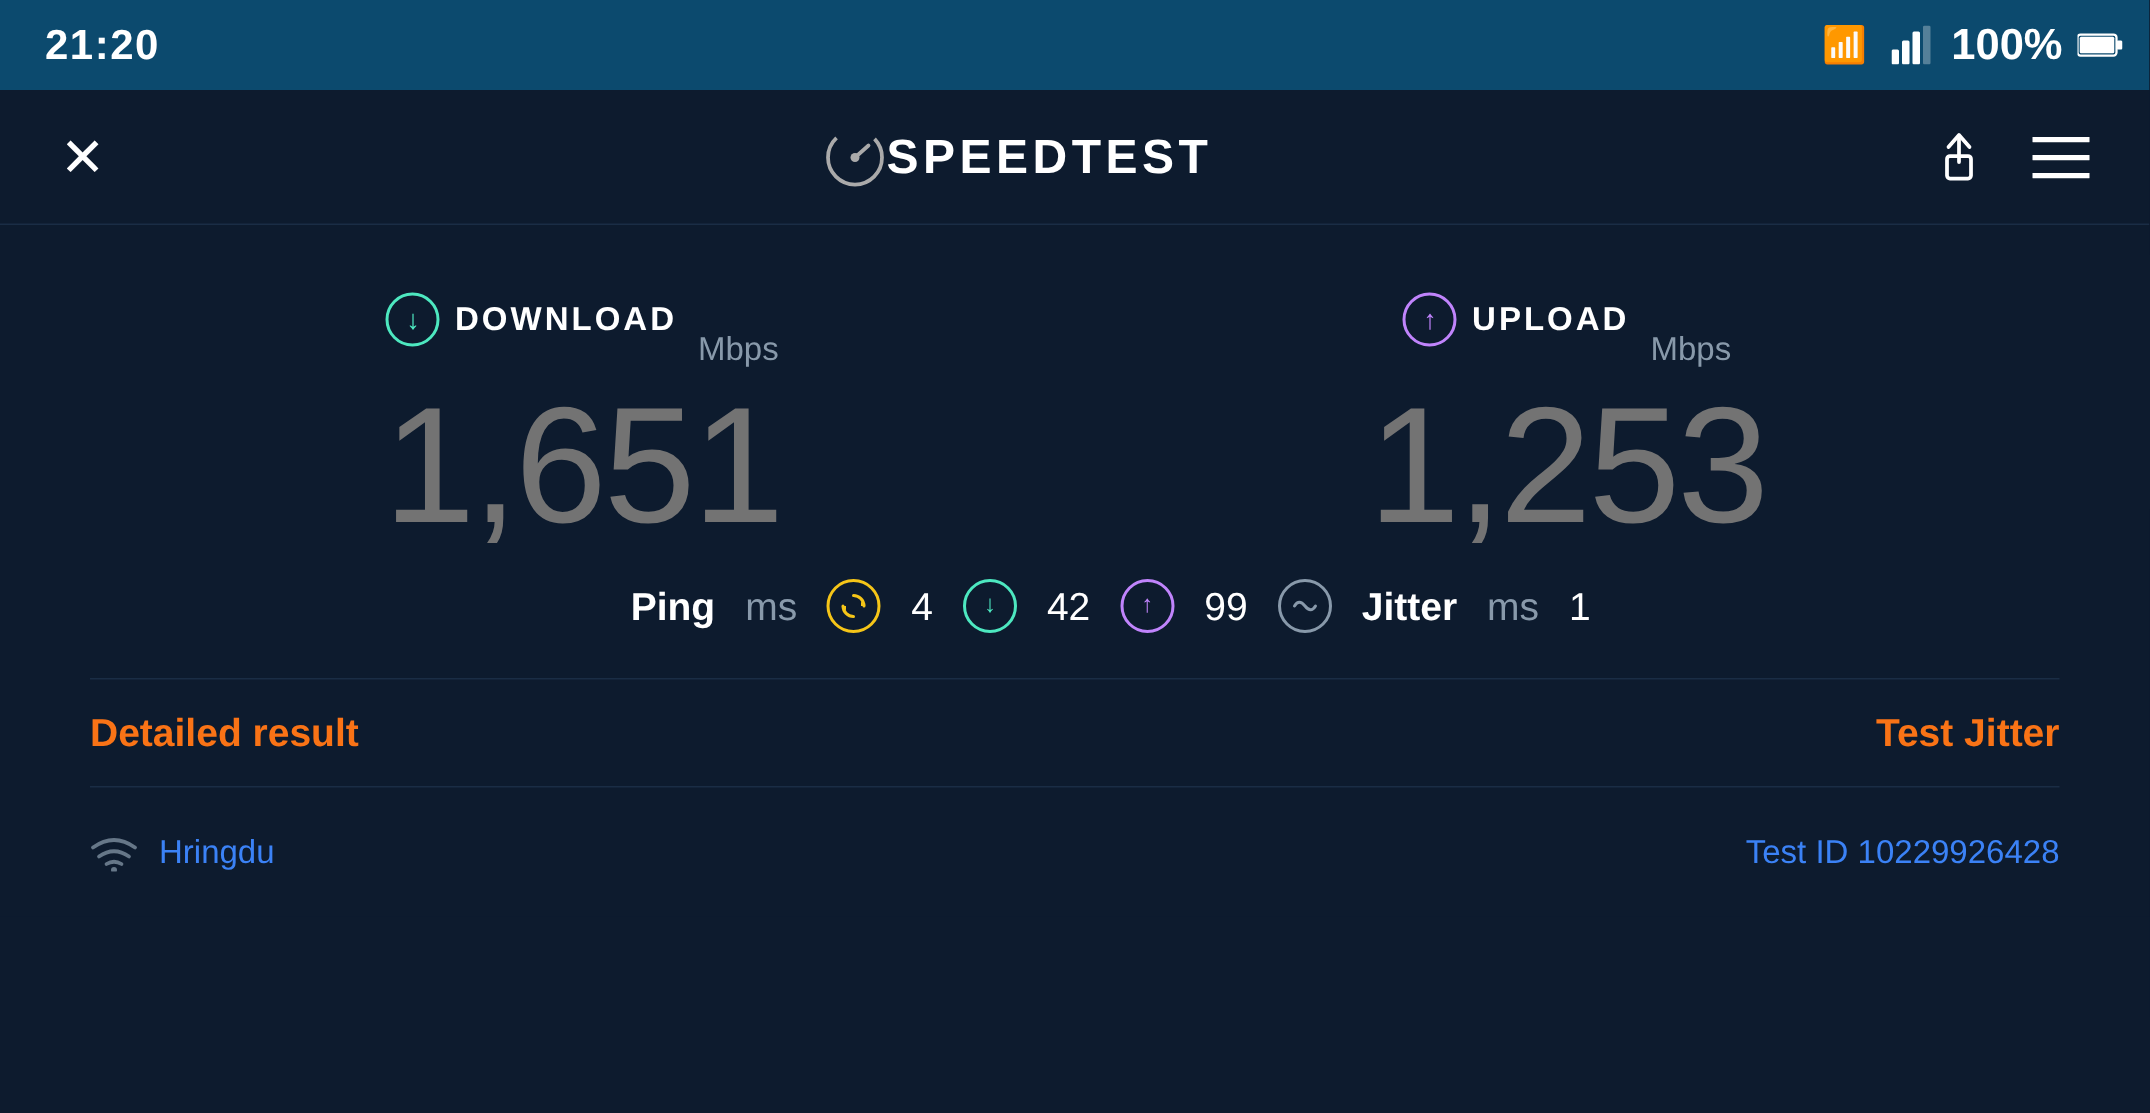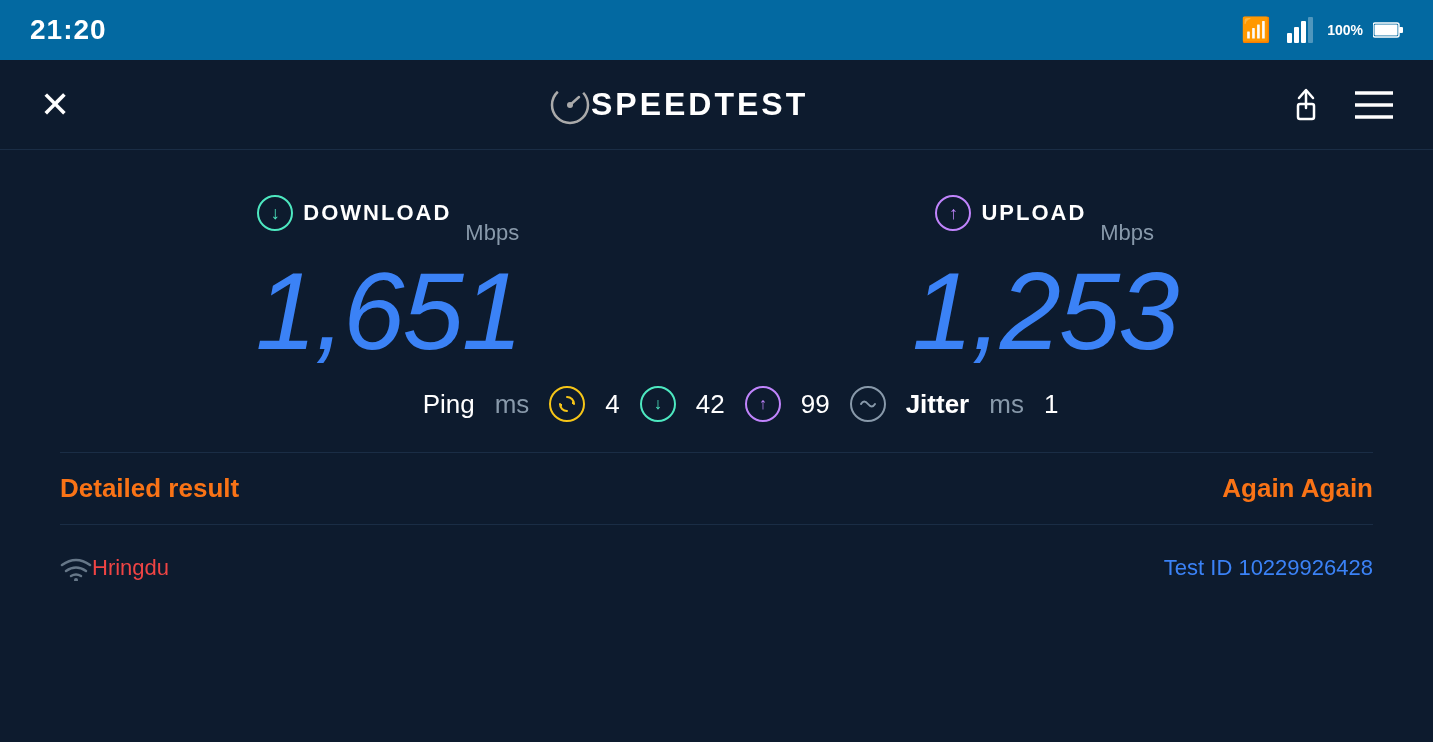--- a/index.html
+++ b/index.html
@@ -11,39 +11,39 @@
       font-family: -apple-system, BlinkMacSystemFont, 'Helvetica Neue', Arial, sans-serif;
       color: #ffffff;
       overflow: hidden;
     }
 
     
     .status-bar {
       display: flex;
       justify-content: space-between;
       align-items: center;
-      padding: 10px 30px 10px 30px;
-      background-color: #0369a1;
+      padding: 10px 18px 10px 30px;
+      background-color: #0c4a6e;
       height: 60px;
     }
     .status-time {
       font-size: 28px;
       font-weight: 700;
       color: #ffffff;
       letter-spacing: 1px;
     }
     .status-icons {
       display: flex;
       align-items: center;
       gap: 10px;
       font-size: 22px;
       color: #ffffff;
     }
     .battery-text {
-      font-size: 14px;
+      font-size: 29px;
       font-weight: 600;
     }
 
     
     .nav-bar {
       display: flex;
       justify-content: space-between;
       align-items: center;
       padding: 20px 40px;
       background-color: #0d1b2e;
@@ -126,37 +126,36 @@
     .metric-label-text-unit {
       font-size: 22px;
       font-weight: 400;
       color: #8899aa;
       margin-left: 4px;
       margin-top: 40px;
     }
     .metric-value {
       font-size: 110px;
       font-weight: 300;
-      color: #3b82f6;
+      color: #737373;
       letter-spacing: -2px;
       line-height: 1;
-      font-style: italic;
     }
 
     
     .ping-row {
       display: flex;
       align-items: center;
       justify-content: center;
       gap: 20px;
       margin: 10px 0 30px 0;
       font-size: 26px;
     }
     .ping-label {
-      font-weight: 400;
+      font-weight: 700;
       color: #ffffff;
       margin-left: 48px;
     }
     .ping-unit {
       font-weight: 400;
       color: #8899aa;
     }
     .ping-icon-circle {
       width: 36px;
       height: 36px;
@@ -213,21 +212,22 @@
     
     .footer-row {
       display: flex;
       justify-content: space-between;
       align-items: center;
       padding: 10px 0;
     }
     .footer-network {
       display: flex;
       align-items: center;
-      color: #ef4444;
+      gap: 14px;
+      color: #3b82f6;
       font-size: 22px;
     }
     .footer-test-id {
       color: #3b82f6;
       font-size: 22px;
     }
   </style>
 </head>
 <body>
 
@@ -331,21 +331,21 @@
         <path d="M2 9 Q5 4, 9 9 Q13 14, 16 9" stroke="#8899aa" stroke-width="2" fill="none" stroke-linecap="round"></path>
       </svg>
     </div>
     <span class="jitter-label">Jitter</span>
     <span class="ping-unit">ms</span>
     <span class="ping-value">1</span>
   </div>
 
   <div class="action-row">
     <span class="action-link">Detailed result</span>
-    <span class="action-link">Again Again</span>
+    <span class="action-link">Test Jitter</span>
   </div>
 
   <div class="footer-row">
     <div class="footer-network">
 
       <svg width="32" height="26" viewBox="0 0 32 26">
         <path d="M2 10 Q16 0 30 10" stroke="#667788" stroke-width="2.5" fill="none" stroke-linecap="round"></path>
         <path d="M6 16 Q16 9 26 16" stroke="#667788" stroke-width="2.5" fill="none" stroke-linecap="round"></path>
         <path d="M11 21 Q16 18 21 21" stroke="#667788" stroke-width="2.5" fill="none" stroke-linecap="round"></path>
         <circle cx="16" cy="25" r="2" fill="#667788"></circle>

